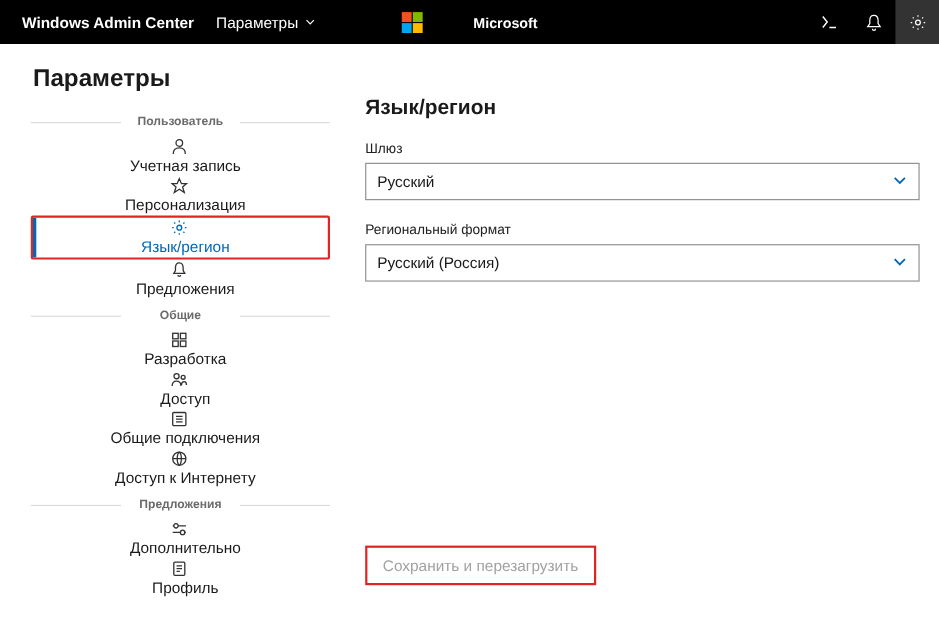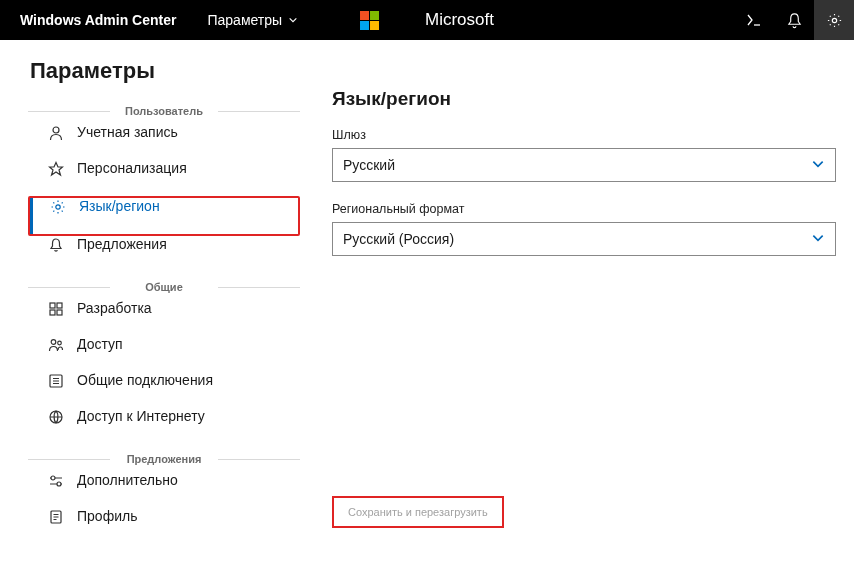--- a/index.html
+++ b/index.html
@@ -13,21 +13,20 @@
     }
     
     .header {
       background: #000;
       color: #fff;
       height: 40px;
       display: flex;
       align-items: center;
       padding: 0 0 0 20px;
       position: relative;
-      gap: 11px;
     }
     .brand {
       font-size: 14px;
       font-weight: 600;
       margin-right: 20px;
     }
     .breadcrumb {
       font-size: 14px;
       display: flex;
       align-items: center;
@@ -48,21 +47,21 @@
     .ms-logo {
       display: inline-grid;
       grid-template-columns: 9px 9px;
       grid-template-rows: 9px 9px;
       gap: 1px;
     }
     .ms-logo span:nth-child(1){ background:#f25022; }
     .ms-logo span:nth-child(2){ background:#7fba00; }
     .ms-logo span:nth-child(3){ background:#00a4ef; }
     .ms-logo span:nth-child(4){ background:#ffb900; }
-    .ms-text { font-size: 17px; font-weight: 400; padding-left: 38px; }
+    .ms-text { font-size: 13px; font-weight: 700; padding-left: 38px; }
     .header-actions {
       margin-left: auto;
       display: flex;
       height: 100%;
     }
     .hact {
       width: 40px;
       height: 40px;
       display: flex;
       align-items: center;
@@ -103,27 +102,29 @@
       position: absolute;
       top: 50%;
       height: 1px;
       background: #d9d9d9;
       width: 82px;
     }
     .section-label::before { left: 0; }
     .section-label::after { right: 0; }
     .nav-item {
       display: flex;
+      align-items: center;
       height: 36px;
       padding: 0 10px 0 16px;
       cursor: pointer;
       border-left: 3px solid transparent;
       font-size: 14px;
       color: #1a1a1a;
       position: relative;
+      flex-direction: column;
     }
     .nav-item.active {
       color: #0067b8;
       border-left: 3px solid #0067b8;
     }
     .nav-item .icon {
       width: 18px;
       height: 18px;
       display: inline-flex;
       align-items: center;
@@ -171,21 +172,21 @@
       background: #fff;
       margin-bottom: 20px;
       max-width: 510px;
     }
     .select .chev svg { stroke: #0067b8; }
     .save-btn {
       display: inline-block;
       border: 2px solid #e02424;
       padding: 8px 14px;
       color: #a2a2a2;
-      font-size: 11px;
+      font-size: 14px;
       background: #fff;
       margin-top: 220px;
       cursor: pointer;
     }
   </style>
 </head>
 <body>
 
 <div class="header">
   <div class="brand">Windows Admin Center</div>

